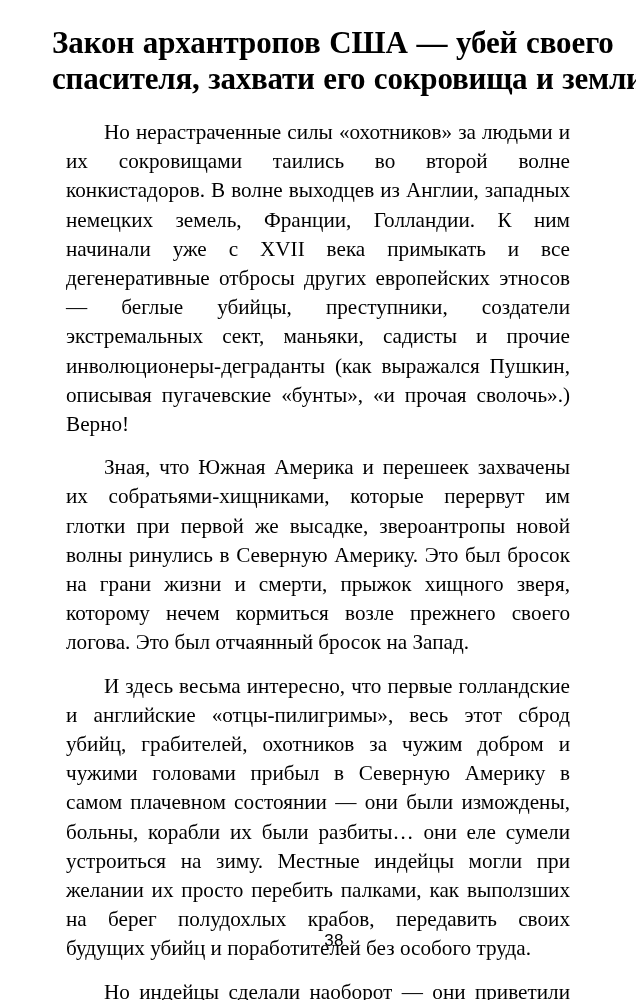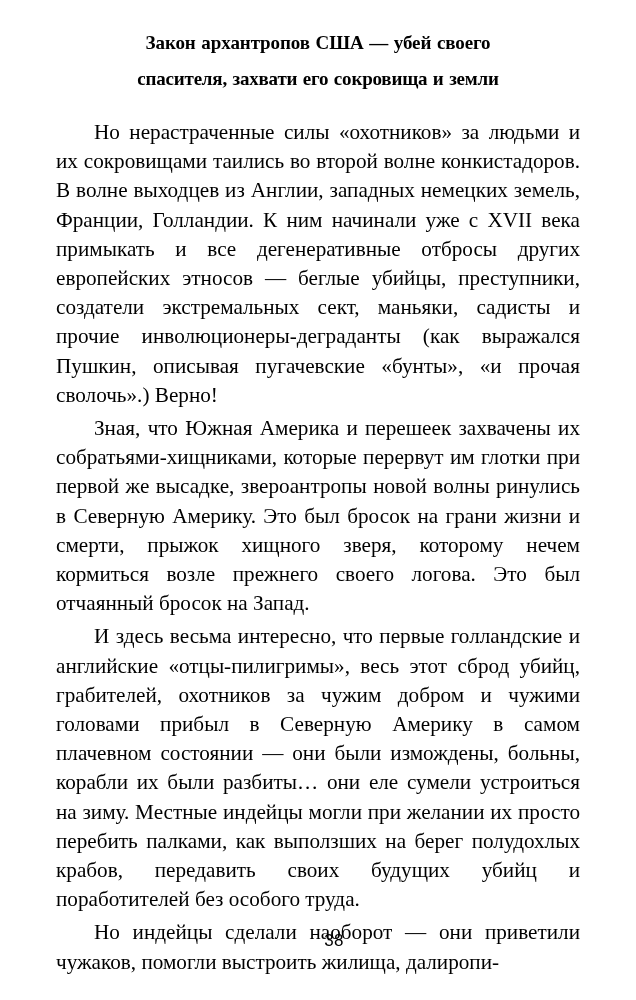--- a/index.html
+++ b/index.html
@@ -28,21 +28,21 @@
     left: 52px;
     top: 0;
     width: 532px;
   }
 
   .chapter-title {
     margin: 0;
     padding: 0;
     font-family: "Liberation Serif", "DejaVu Serif", serif;
     font-weight: bold;
-    font-size: 19px;
+    font-size: 31px;
     line-height: 36px;
     text-align: center;
     letter-spacing: -0.1px;
     word-spacing: 1px;
   }
   .chapter-title .tline {
     display: block;
     white-space: nowrap;
   }
   .chapter-title .tline-1 {
@@ -51,21 +51,21 @@
   .chapter-title .tline-2 {
     letter-spacing: -0.2px;
   }
 
   .body-text {
     margin: 0;
     padding: 0;
   }
 
   .para {
-    margin: 4px;
+    margin: 14px;
     padding: 0;
     font-size: 21.2px;
     line-height: 29.2px;
     text-align: justify;
     text-justify: inter-word;
     text-indent: 38px;
     hyphens: manual;
     letter-spacing: 0px;
   }
   .para.first {

